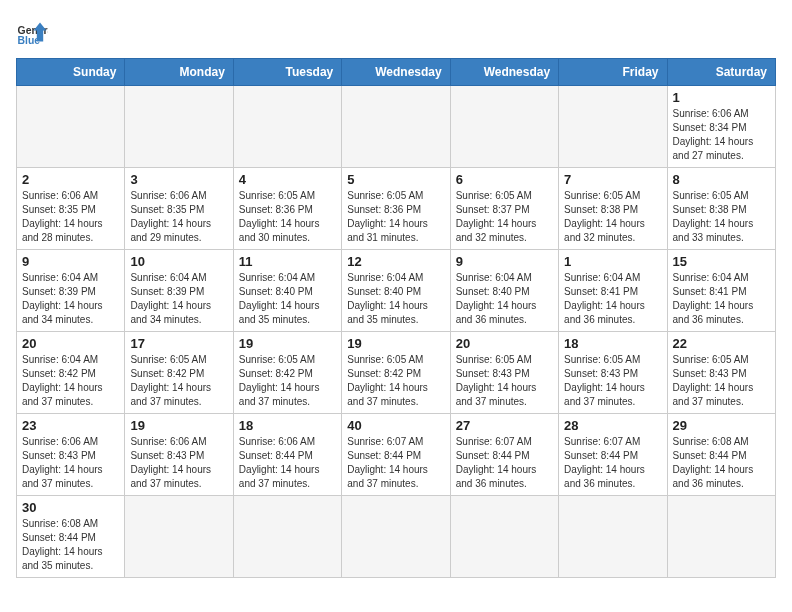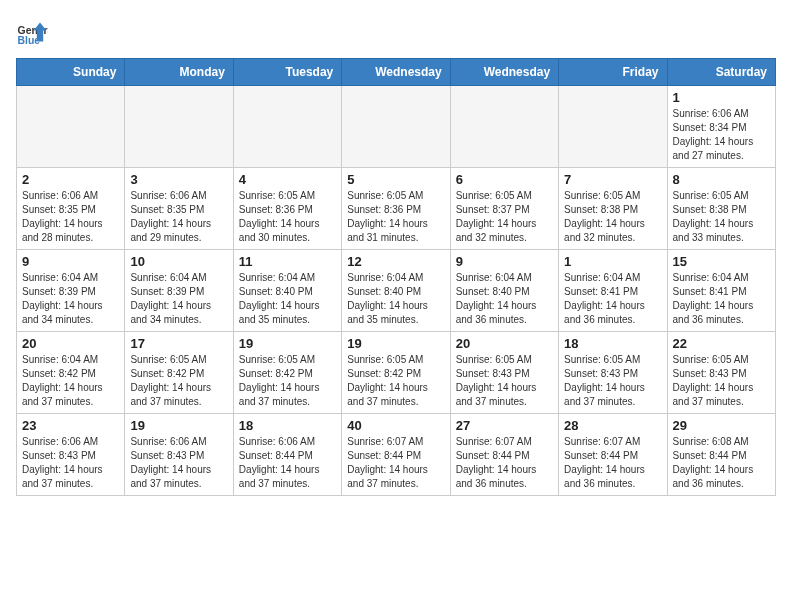--- a/index.html
+++ b/index.html
@@ -323,14 +323,29 @@
 and 36 minutes.</div>
         </td>
         <td>
           <span class="day-num">29</span>
           <div class="day-info" style="white-space: pre-line;">Sunrise: 6:08 AM
 Sunset: 8:44 PM
 Daylight: 14 hours
 and 36 minutes.</div>
         </td>
       </tr>
+      <tr>
+        <td>
+          <span class="day-num">30</span>
+          <div class="day-info" style="white-space: pre-line;">Sunrise: 6:08 AM
+Sunset: 8:44 PM
+Daylight: 14 hours
+and 35 minutes.</div>
+        </td>
+        <td class="empty"></td>
+        <td class="empty"></td>
+        <td class="empty"></td>
+        <td class="empty"></td>
+        <td class="empty"></td>
+        <td class="empty"></td>
+      </tr>
     </tbody>
 </table>
 
 </body></html>

